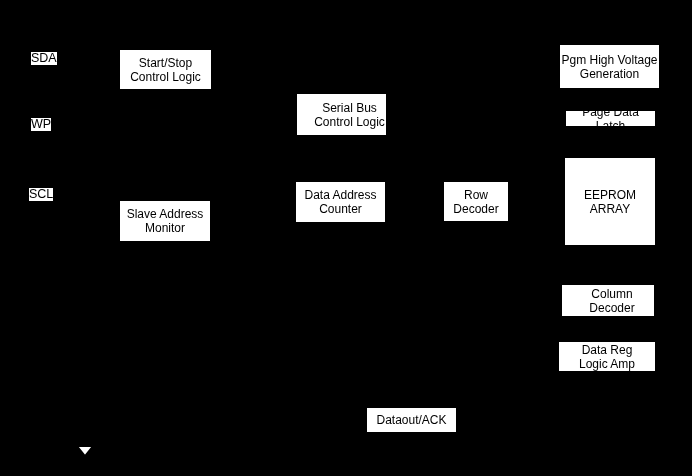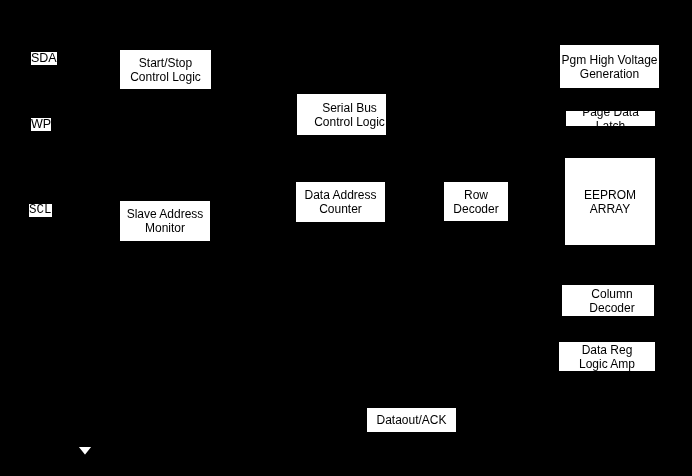--- a/index.html
+++ b/index.html
@@ -112,21 +112,21 @@
       <circle cx="84" cy="166" r="4"></circle>
       <circle cx="100" cy="210" r="4"></circle>
       <circle cx="84" cy="232" r="4"></circle>
       <circle cx="84" cy="362" r="4"></circle>
       <circle cx="412" cy="347" r="4"></circle>
     </g>
   </svg>
 
   <div class="pin" style="left:31px;top:52px;">SDA</div>
   <div class="pin" style="left:31px;top:118px;">WP</div>
-  <div class="pin" style="left:29px;top:204px;font-family:Liberation Mono, monospace;">SCL</div>
+  <div class="pin" style="left:29px;top:188px;">SCL</div>
 
   <div class="block" style="left:118px;top:48px;width:95px;height:43px;">Start/Stop
 Control Logic</div>
   <div class="block" style="left:295px;top:92px;width:93px;height:45px;padding-left:16px;">Serial Bus
 Control Logic</div>
   <div class="block" style="left:118px;top:199px;width:94px;height:44px;">Slave Address
 Monitor</div>
   <div class="block" style="left:294px;top:180px;width:93px;height:44px;">Data Address
 Counter</div>
   <div class="block" style="left:558px;top:43px;width:103px;height:47px;">Pgm High Voltage

